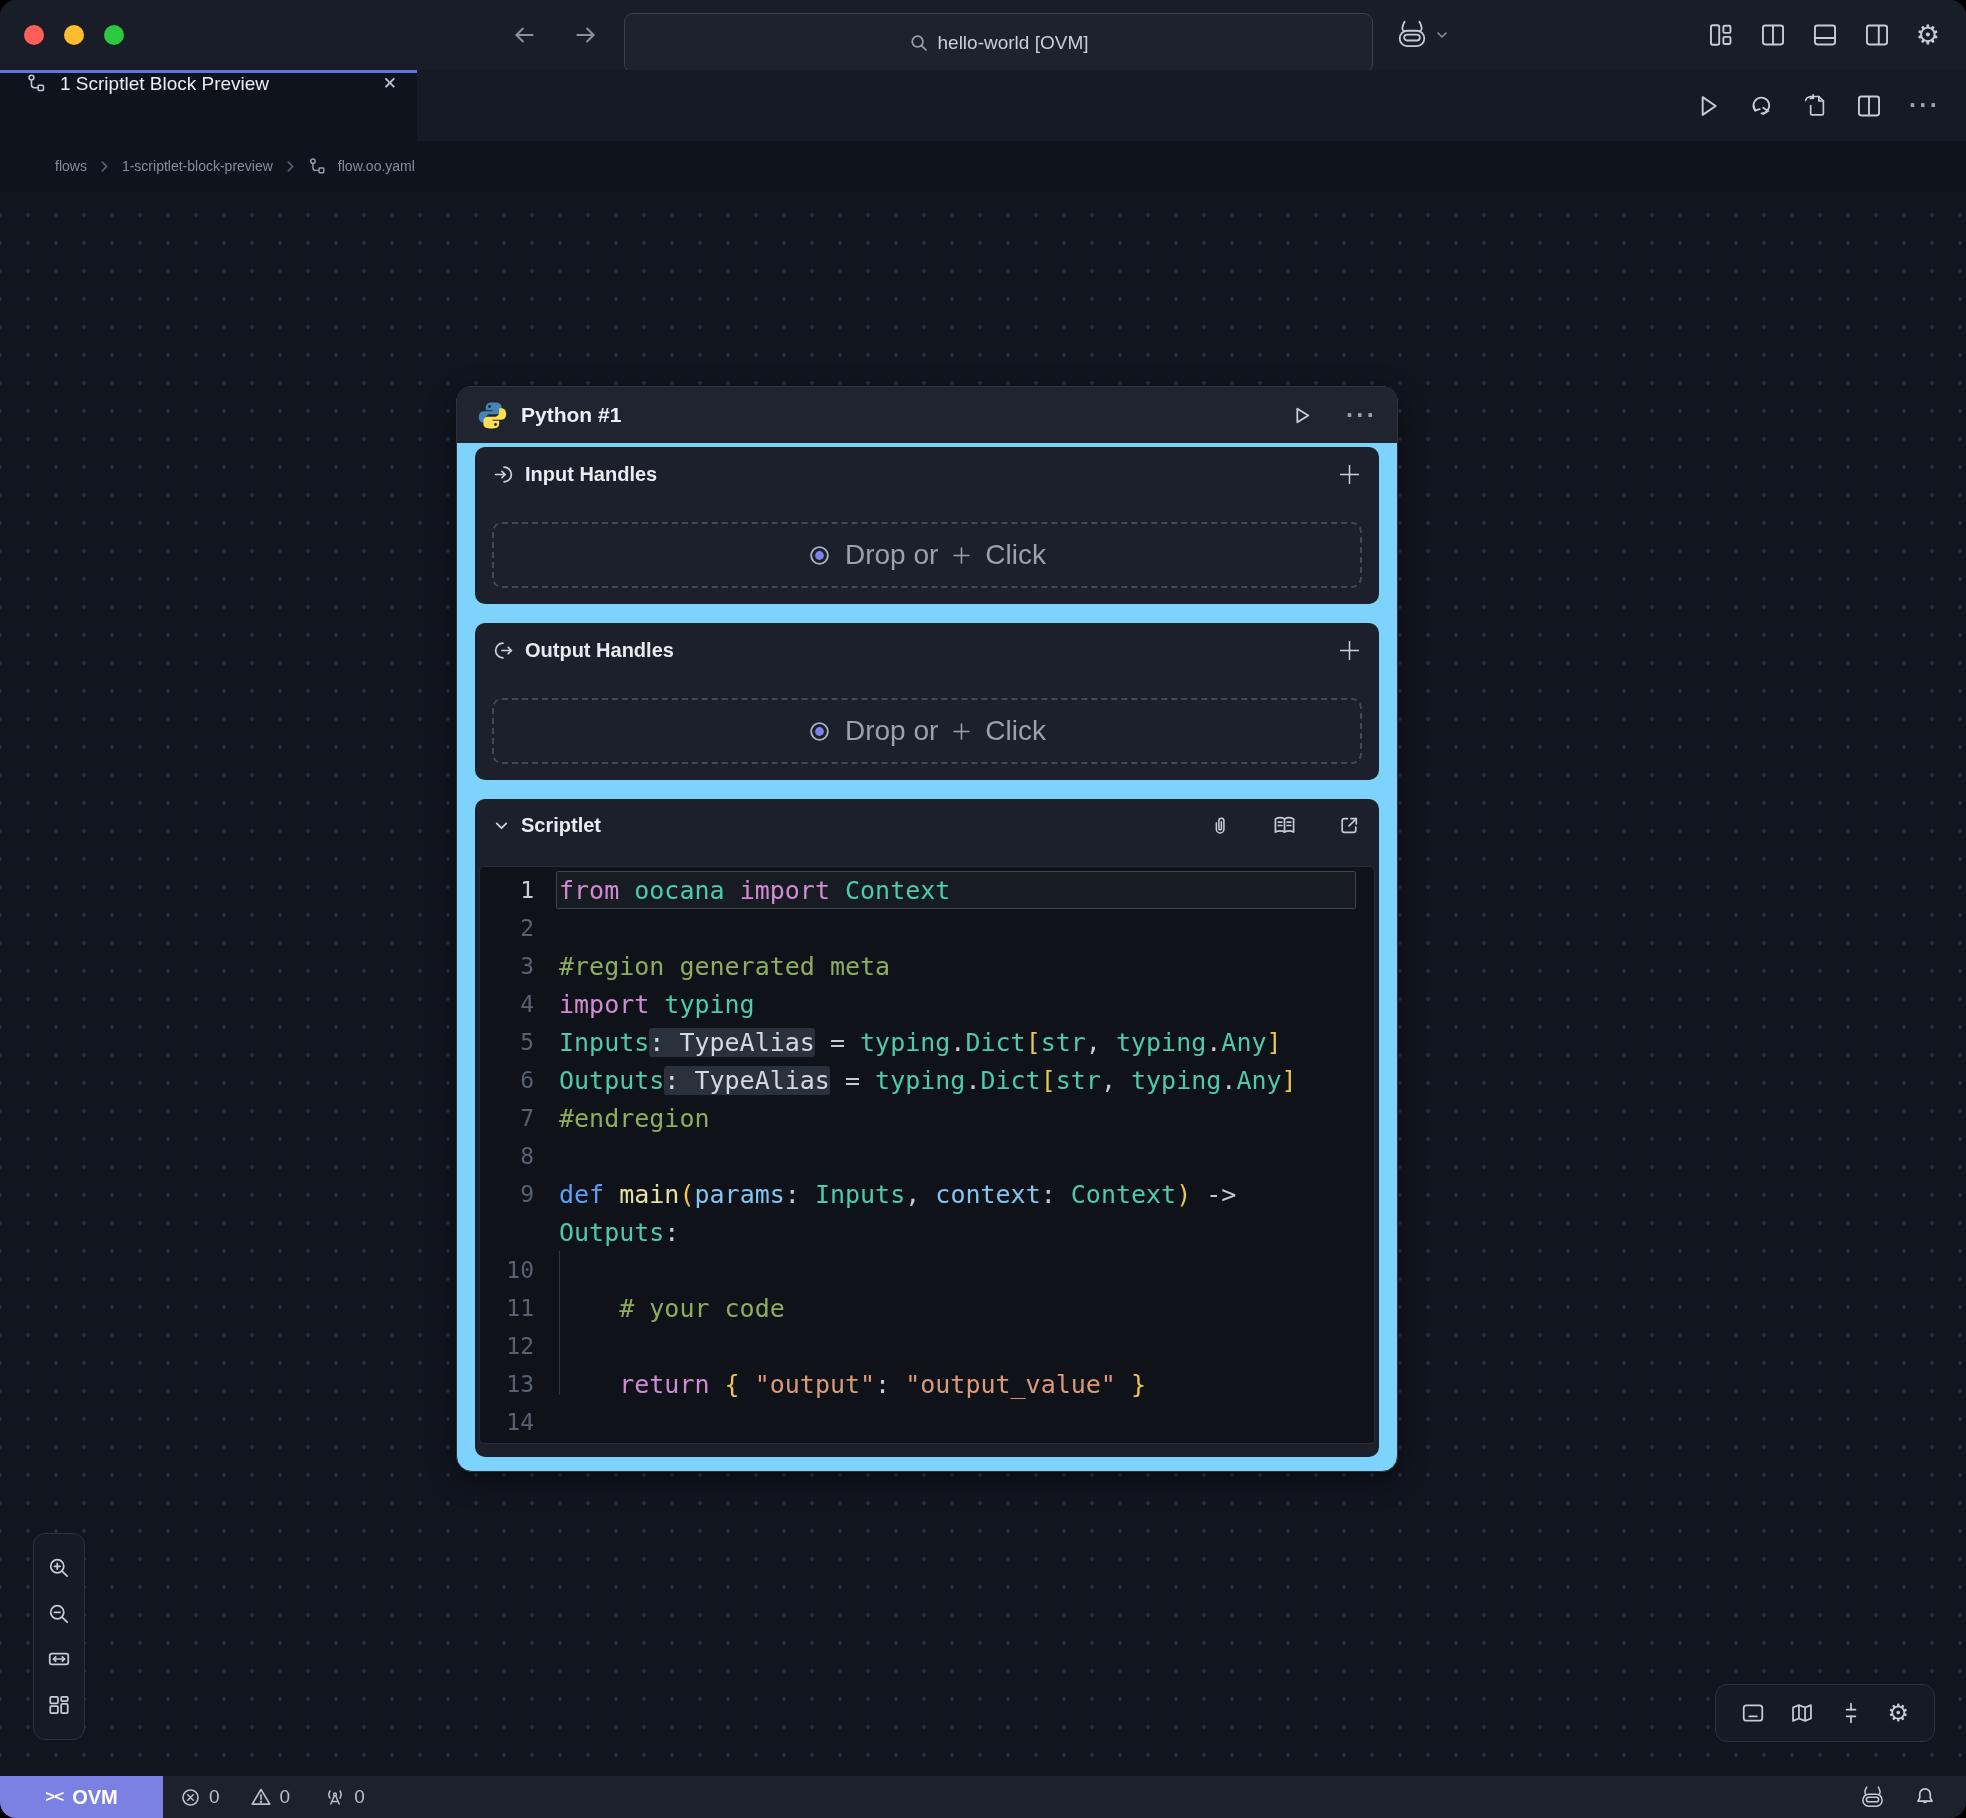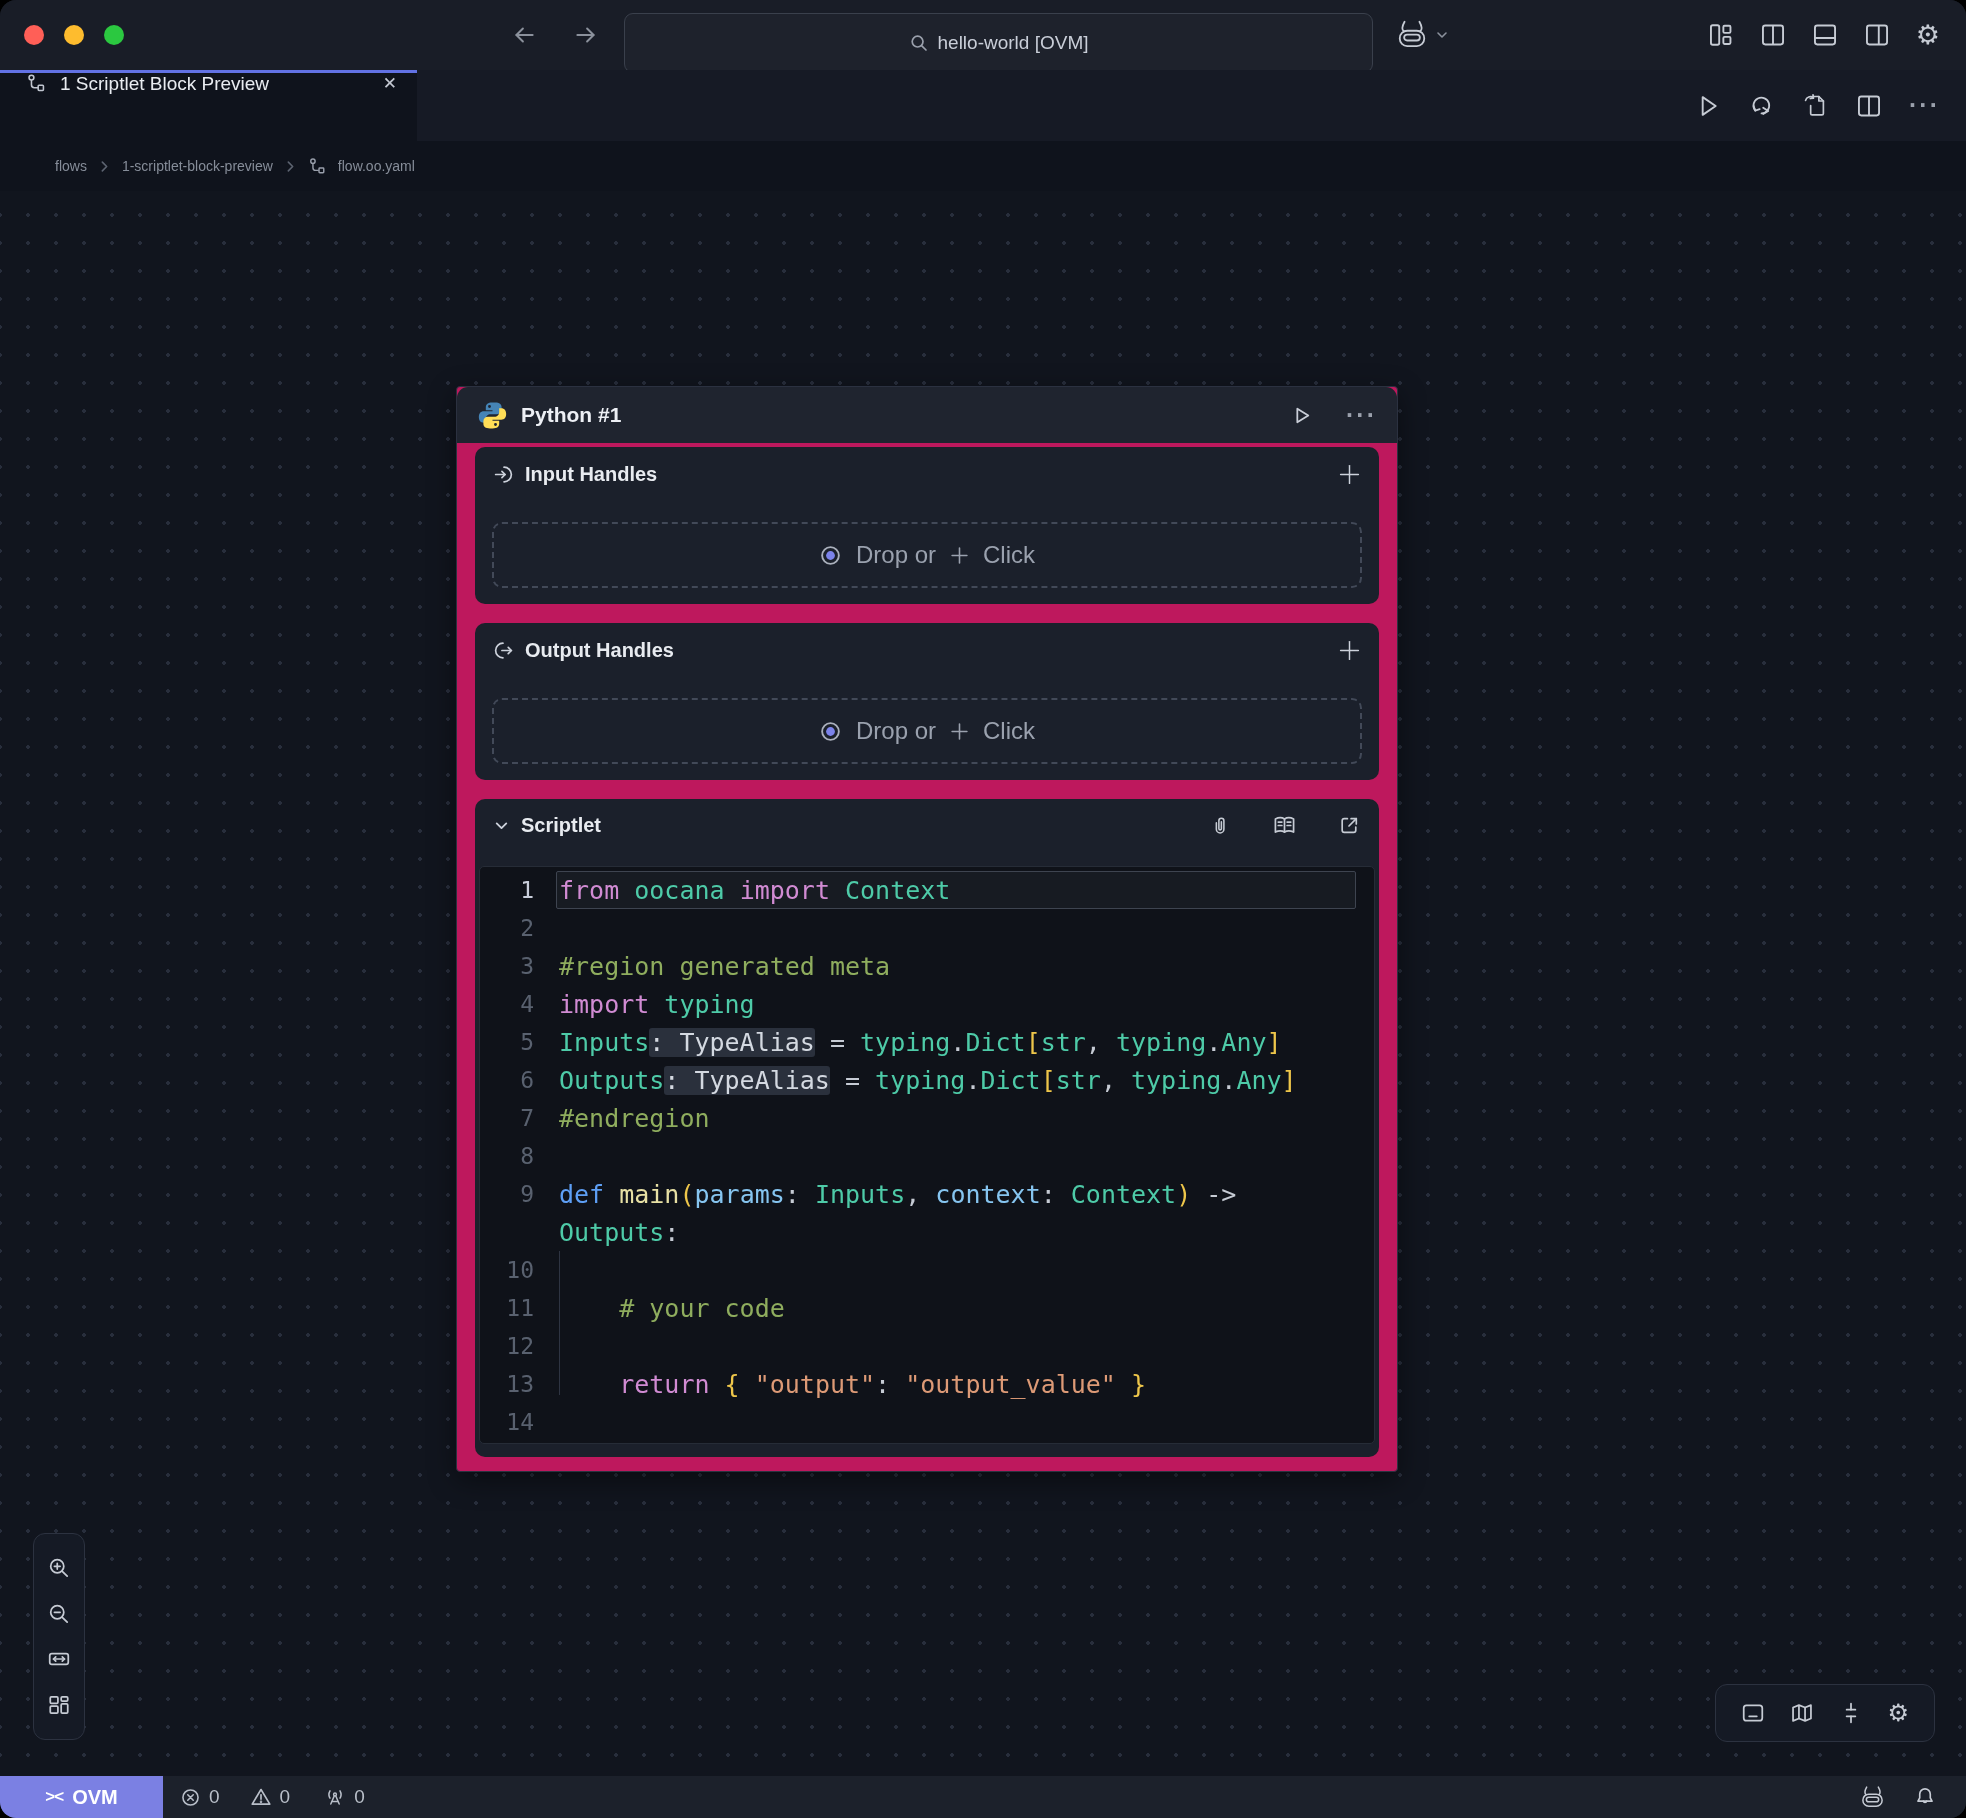--- a/index.html
+++ b/index.html
@@ -28,34 +28,34 @@
   .ell{font-size:25px;letter-spacing:2px;color:#9aa0ac;font-weight:700;line-height:1;}
 
   
   .editor{position:absolute;top:141px;left:0;width:100%;height:1635px;background:#0f131c;}
   .breadcrumb{height:50px;display:flex;align-items:center;padding-left:55px;gap:11px;color:#868d99;font-size:14px;}
   .breadcrumb .sep{color:#5c6370;display:flex;align-items:center;}
   .canvas{position:absolute;top:50px;left:0;right:0;bottom:0;background:#11151e;
     background-image:radial-gradient(circle,#282e3c 1.7px,transparent 1.8px);background-size:28px 28px;background-position:14px 10px;}
 
   
-  .card{position:absolute;left:456px;top:386px;width:942px;height:1086px;background:#be185d;
-    border:1px solid #2b3140;border-radius:4px;box-sizing:border-box;box-shadow:0 8px 28px rgba(0,0,0,.45);}
+  .card{position:absolute;left:456px;top:386px;width:942px;height:1086px;background:#7dd3fc;
+    border:1px solid #2b3140;border-radius:16px;box-sizing:border-box;box-shadow:0 8px 28px rgba(0,0,0,.45);}
   .card-head{position:absolute;top:0;left:0;right:0;height:56px;background:#1f242f;border-radius:11px 11px 0 0;
     display:flex;align-items:center;padding:0 20px;gap:13px;box-sizing:border-box;}
   .card-title{color:#edf0f5;font-size:21px;font-weight:700;}
   .card-head .spacer{flex:1;}
   .panel{position:absolute;left:18px;right:18px;background:#1b202b;border-radius:10px;}
   .p-inputs{top:60px;height:157px;}
   .p-outputs{top:236px;height:157px;}
   .p-script{top:412px;height:658px;}
   .phead{display:flex;align-items:center;gap:11px;padding:16px 18px 0 18px;color:#e8ebf0;font-size:20px;font-weight:700;}
   .phead .spacer{flex:1;}
   .dropzone{position:absolute;left:17px;right:17px;top:75px;height:66px;border:2px dashed #424958;border-radius:10px;
-    display:flex;align-items:center;justify-content:center;gap:14px;color:#9aa1ae;font-size:24px;box-sizing:border-box;}
+    display:flex;align-items:center;justify-content:center;gap:14px;color:#9aa1ae;font-size:28px;box-sizing:border-box;}
 
   
   .codeblock{position:absolute;left:4px;right:4px;top:67px;height:578px;background:#0f1219;border:1px solid #262c37;
     border-radius:5px;box-sizing:border-box;padding-top:4px;overflow:hidden;font-family:"DejaVu Sans Mono",monospace;}
   .crow{display:flex;height:38px;line-height:38px;font-size:25px;white-space:pre;}
   .gut{width:76px;box-sizing:border-box;padding-right:22px;text-align:right;color:#59616f;font-size:23px;flex:none;}
   .gut.act{color:#c9cedb;}
   .cline{flex:1;margin-right:18px;border:1px solid transparent;border-radius:2px;padding-left:2px;box-sizing:border-box;}
   .cline.active{border-color:#3e4450;background:#171b22;}
   .guide{position:absolute;left:79px;top:384px;width:1px;height:144px;background:#2e3442;}

